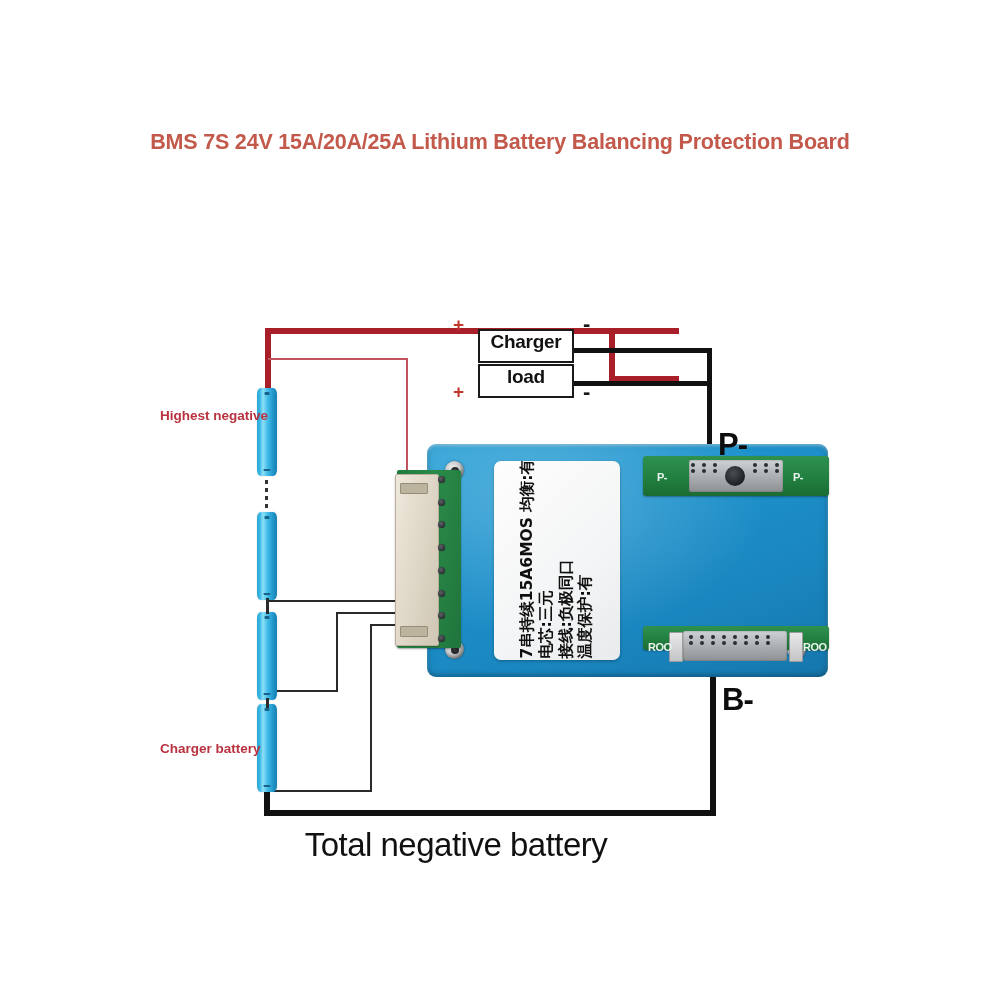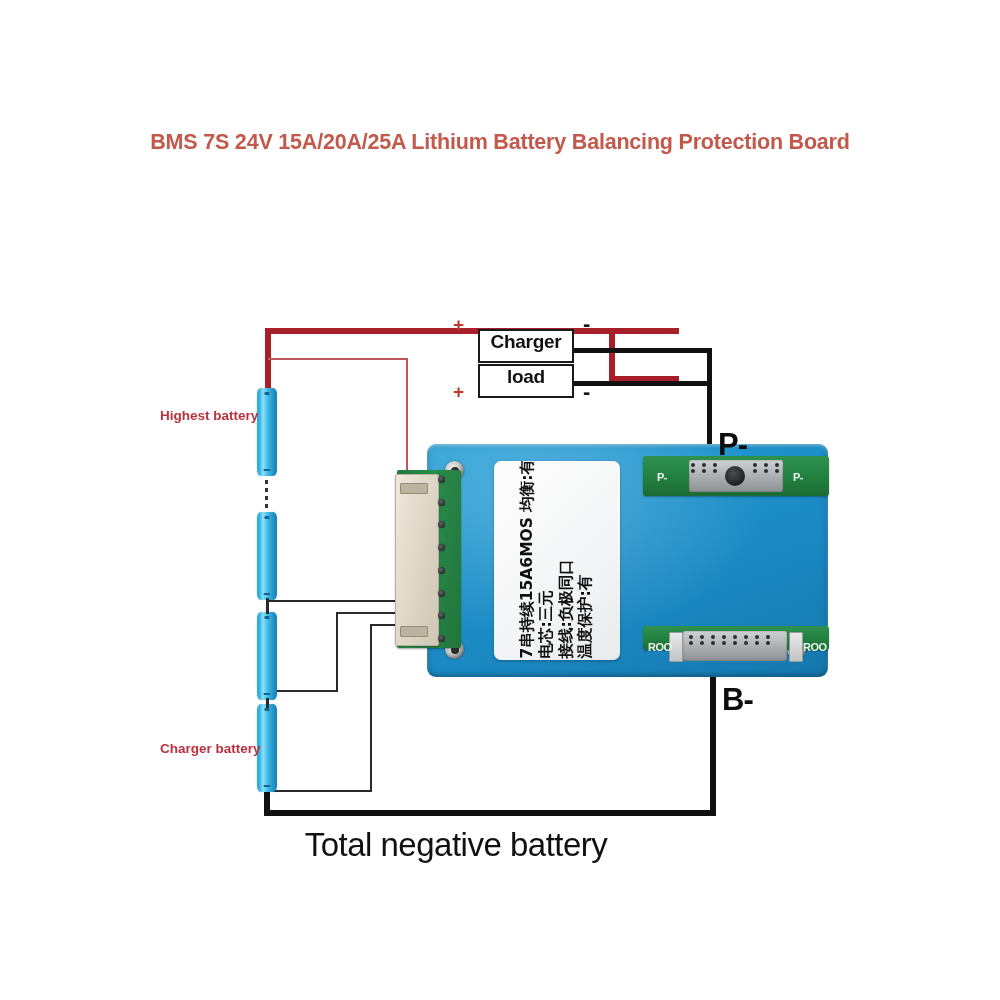--- a/index.html
+++ b/index.html
@@ -371,21 +371,21 @@
 
   <div class="cell" style="left:257px; top:388px; height:88px;"></div>
   <div class="cell-gap-dots" style="left:265px; top:480px; height:58px;"></div>
   <div class="cell" style="left:257px; top:512px; height:88px;"></div>
   <div class="cell" style="left:257px; top:612px; height:88px;"></div>
   <div class="cell" style="left:257px; top:704px; height:88px;"></div>
 
   <div class="wire thin-black" style="left:266px; top:598px; width:3px; height:16px;"></div>
   <div class="wire thin-black" style="left:266px; top:698px; width:3px; height:10px;"></div>
 
-  <div class="batt-label" style="left:160px; top:408px; width:92px;">Highest battery</div>
+  <div class="batt-label" style="left:160px; top:408px; width:92px;">Highest negative</div>
   <div class="batt-label" style="left:160px; top:741px; width:92px;">Charger battery</div>
 
   <div class="pcb">
     <div class="pcb-edge-hl"></div>
 
     <div class="mount-hole" style="left:18px; top:17px;"></div>
     <div class="mount-hole" style="left:360px; top:17px;"></div>
     <div class="mount-hole" style="left:18px; top:196px;"></div>
     <div class="mount-hole" style="left:360px; top:196px;"></div>
 

